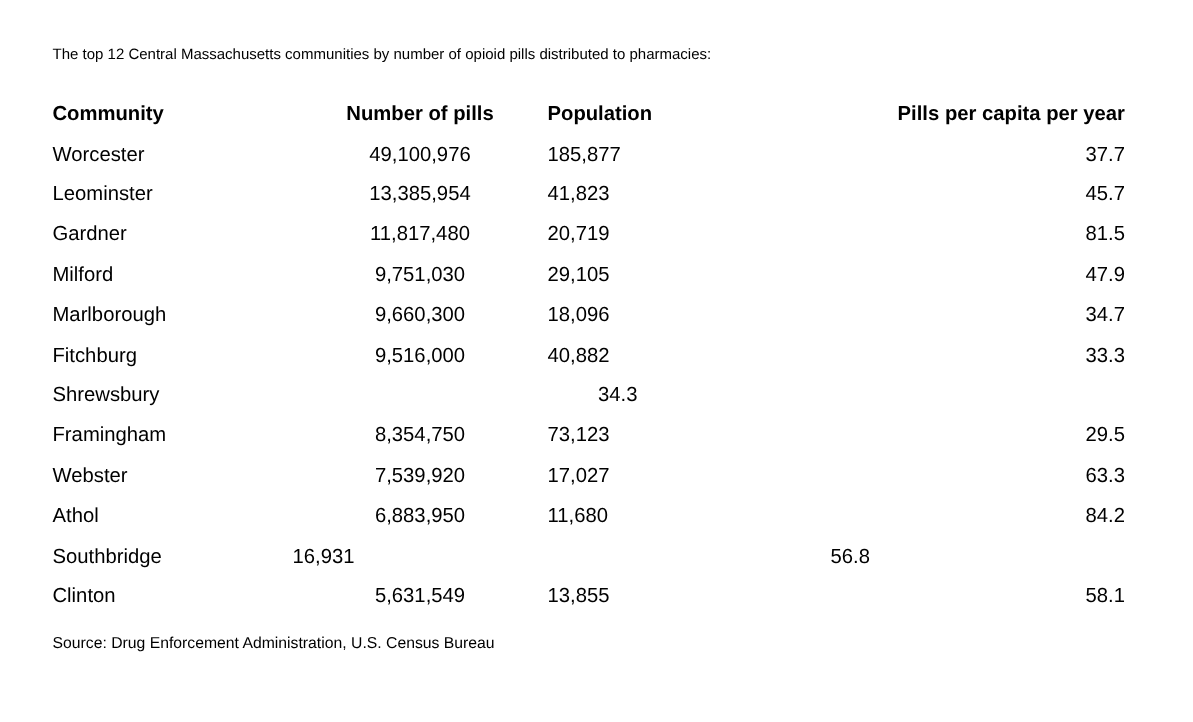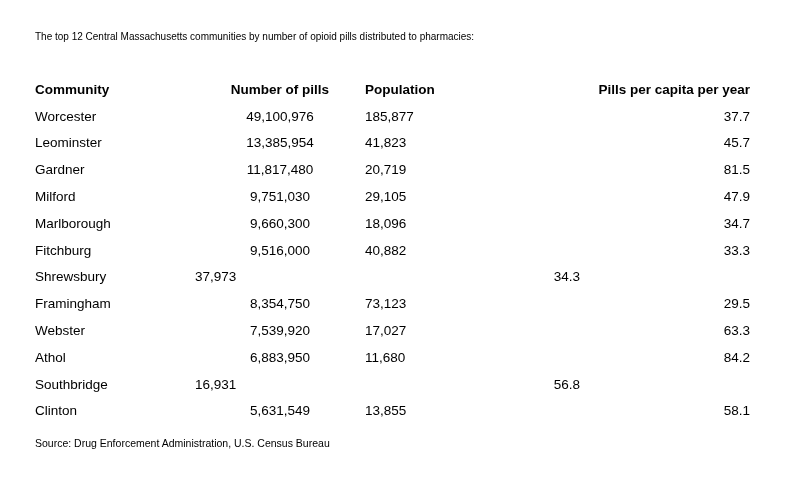--- a/index.html
+++ b/index.html
@@ -15,21 +15,21 @@
     overflow: hidden;
   }
   .page {
     padding: 29px 0 0 35px;
   }
   .title {
     font-size: 10px;
     line-height: 16px;
   }
   .table {
-    margin-top: 31px;
+    margin-top: 17px;
     width: 715px;
     font-size: 13.5px;
   }
   .row {
     display: flex;
     height: 26.8px;
     align-items: center;
   }
   .row.header .cell {
     font-weight: bold;
@@ -89,21 +89,20 @@
       <div class="cell c4">34.7</div>
     </div>
     <div class="row">
       <div class="cell c1">Fitchburg</div>
       <div class="cell c2">9,516,000</div>
       <div class="cell c3">40,882</div>
       <div class="cell c4">33.3</div>
     </div>
     <div class="row">
       <div class="cell c1">Shrewsbury</div>
-      <div class="cell c3">37,973</div>
       <div class="cell c4">34.3</div>
     </div>
     <div class="row">
       <div class="cell c1">Framingham</div>
       <div class="cell c2">8,354,750</div>
       <div class="cell c3">73,123</div>
       <div class="cell c4">29.5</div>
     </div>
     <div class="row">
       <div class="cell c1">Webster</div>

